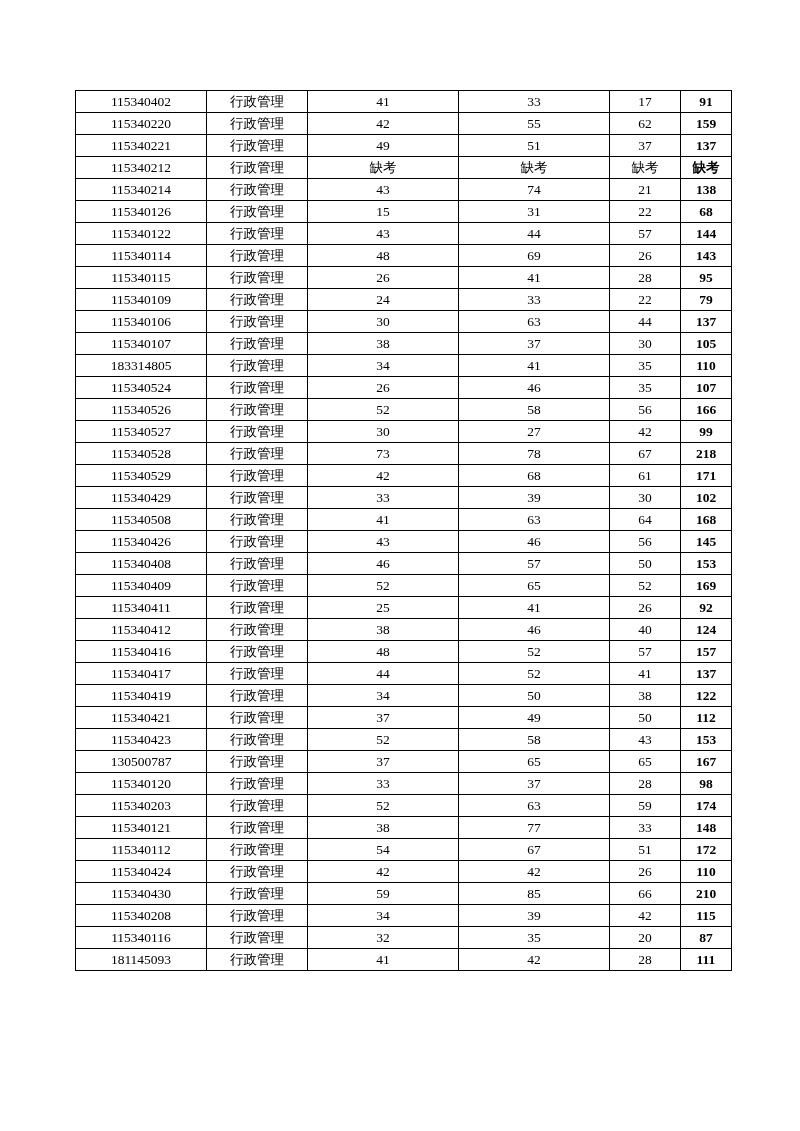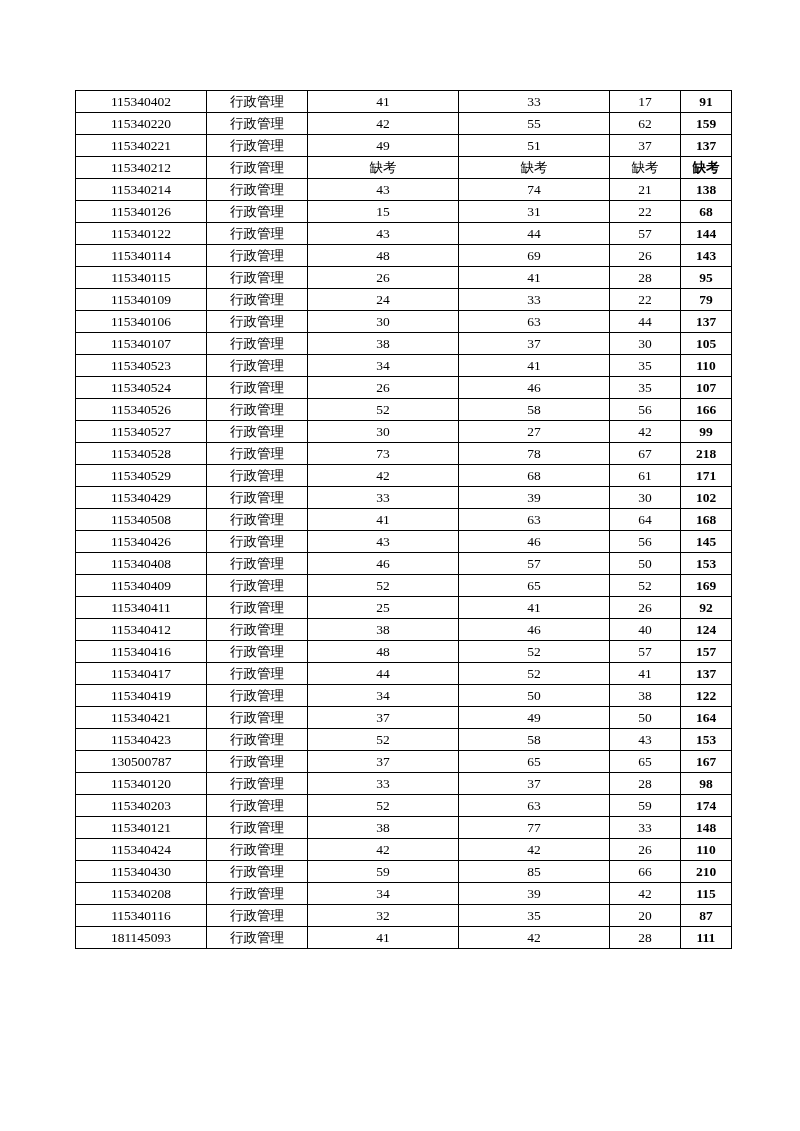--- a/index.html
+++ b/index.html
@@ -141,21 +141,21 @@
         </tr>
         <tr>
           <td class="col-id">115340107</td>
           <td class="col-major">行政管理</td>
           <td class="col-s1">38</td>
           <td class="col-s2">37</td>
           <td class="col-s3">30</td>
           <td class="col-total">105</td>
         </tr>
         <tr>
-          <td class="col-id">115340523</td>
+          <td class="col-id">183314805</td>
           <td class="col-major">行政管理</td>
           <td class="col-s1">34</td>
           <td class="col-s2">41</td>
           <td class="col-s3">35</td>
           <td class="col-total">110</td>
         </tr>
         <tr>
           <td class="col-id">115340524</td>
           <td class="col-major">行政管理</td>
           <td class="col-s1">26</td>
@@ -274,21 +274,21 @@
           <td class="col-s2">50</td>
           <td class="col-s3">38</td>
           <td class="col-total">122</td>
         </tr>
         <tr>
           <td class="col-id">115340421</td>
           <td class="col-major">行政管理</td>
           <td class="col-s1">37</td>
           <td class="col-s2">49</td>
           <td class="col-s3">50</td>
-          <td class="col-total">164</td>
+          <td class="col-total">112</td>
         </tr>
         <tr>
           <td class="col-id">115340423</td>
           <td class="col-major">行政管理</td>
           <td class="col-s1">52</td>
           <td class="col-s2">58</td>
           <td class="col-s3">43</td>
           <td class="col-total">153</td>
         </tr>
         <tr>
@@ -315,20 +315,28 @@
           <td class="col-s3">59</td>
           <td class="col-total">174</td>
         </tr>
         <tr>
           <td class="col-id">115340121</td>
           <td class="col-major">行政管理</td>
           <td class="col-s1">38</td>
           <td class="col-s2">77</td>
           <td class="col-s3">33</td>
           <td class="col-total">148</td>
+        </tr>
+        <tr>
+          <td class="col-id">115340112</td>
+          <td class="col-major">行政管理</td>
+          <td class="col-s1">54</td>
+          <td class="col-s2">67</td>
+          <td class="col-s3">51</td>
+          <td class="col-total">172</td>
         </tr>
         <tr>
           <td class="col-id">115340424</td>
           <td class="col-major">行政管理</td>
           <td class="col-s1">42</td>
           <td class="col-s2">42</td>
           <td class="col-s3">26</td>
           <td class="col-total">110</td>
         </tr>
         <tr>

